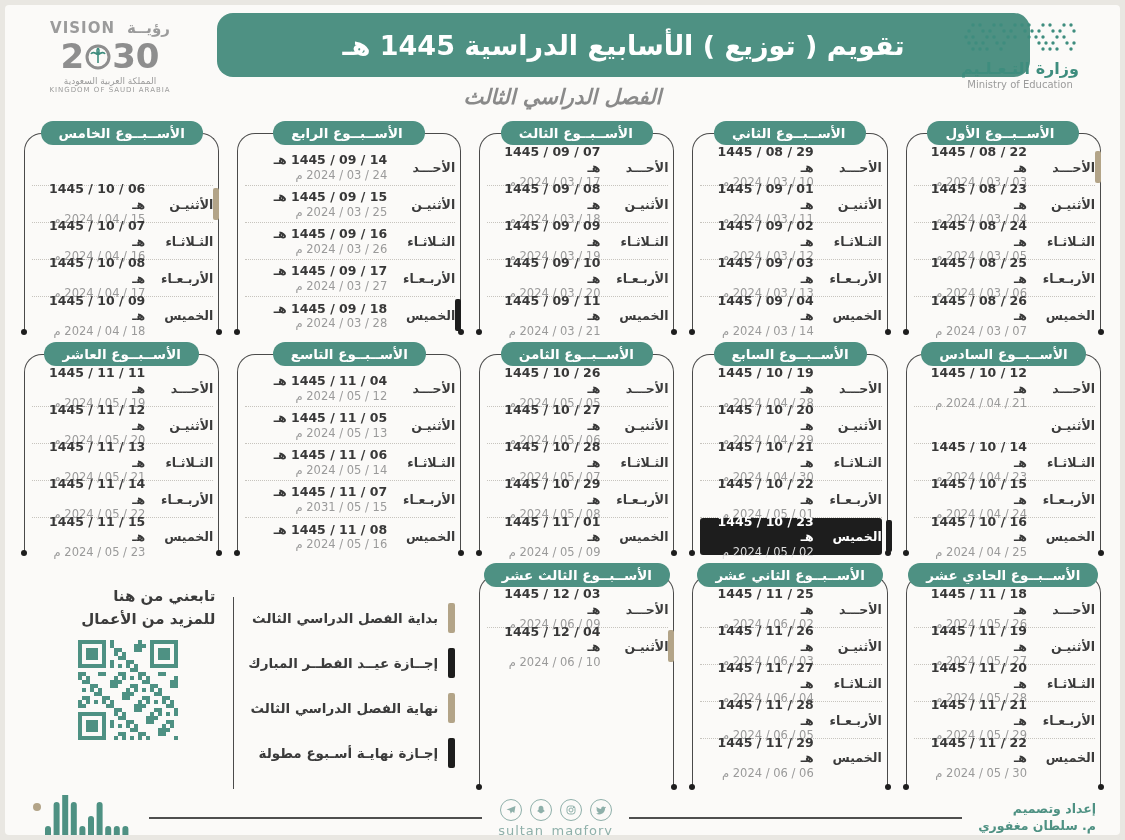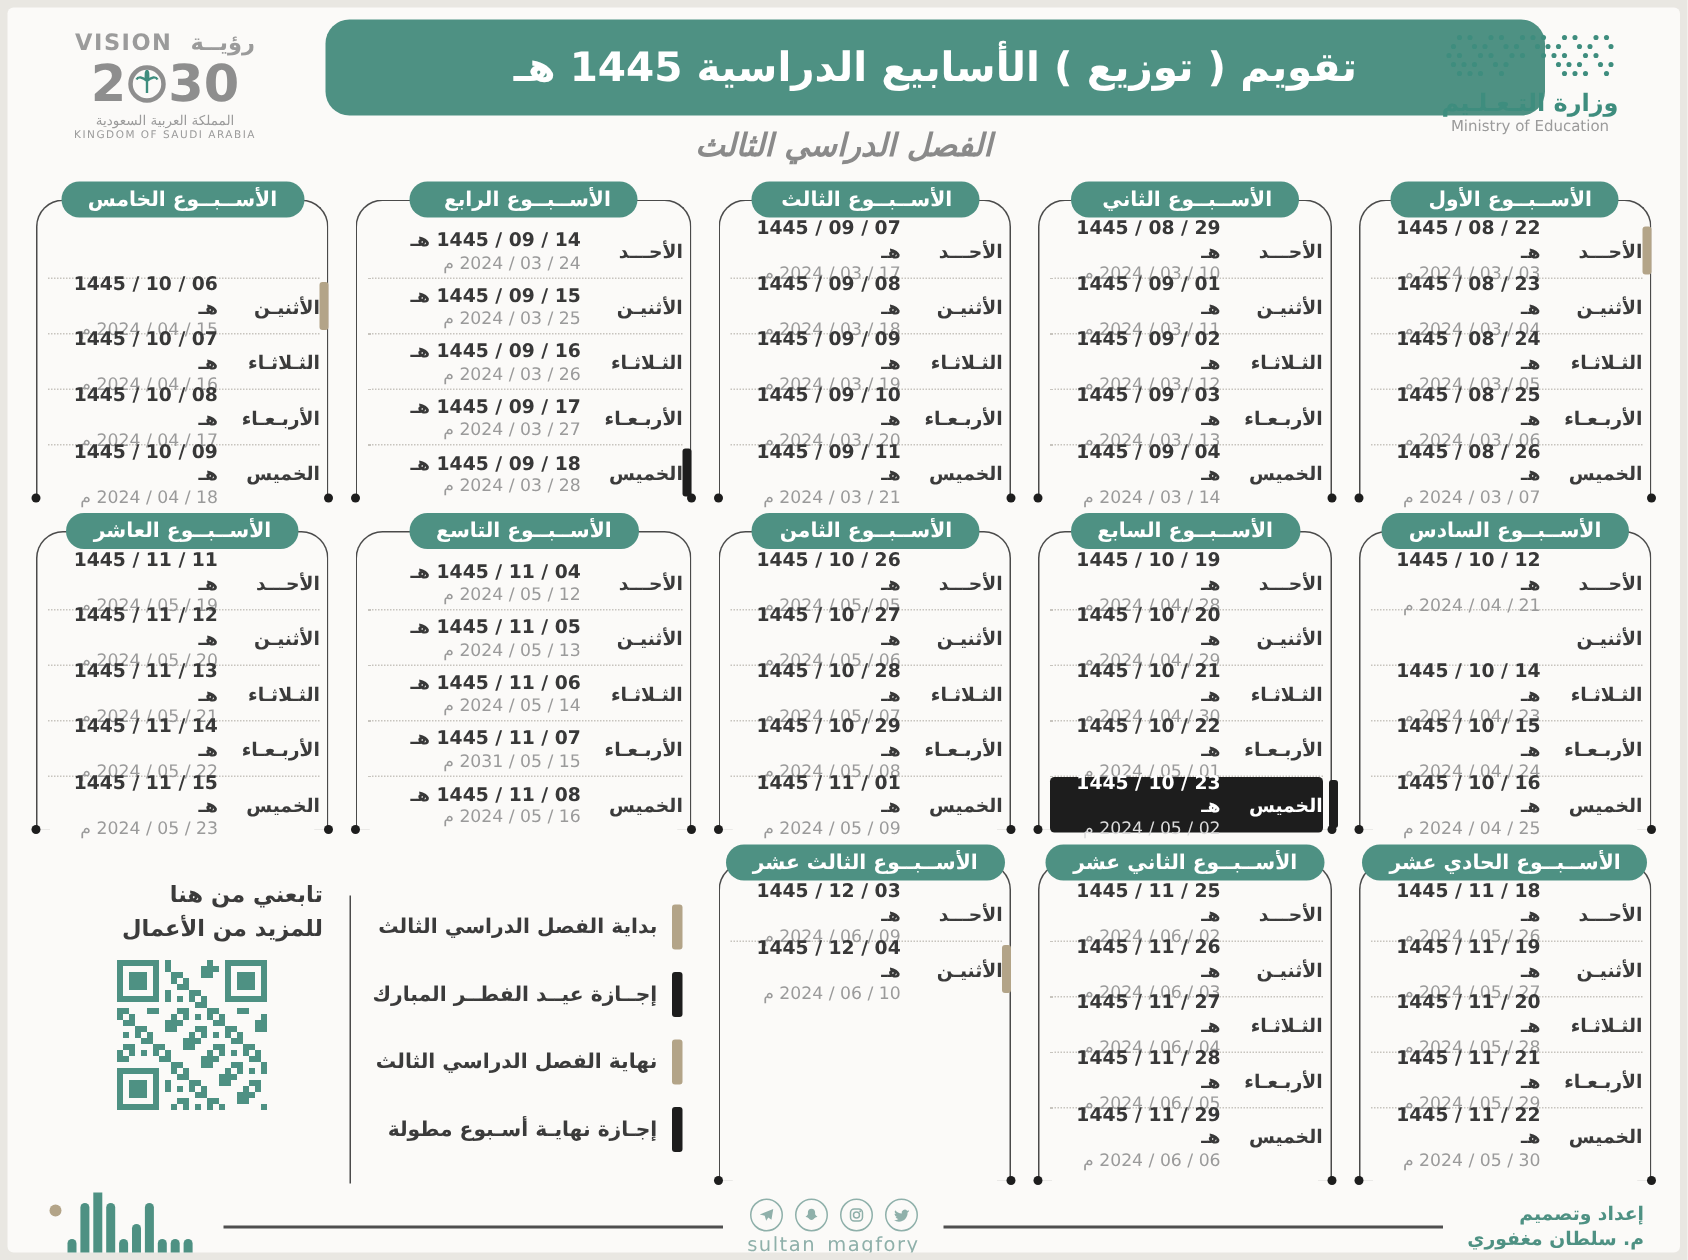--- a/index.html
+++ b/index.html
@@ -36,21 +36,21 @@
   .grid{width:1085px;margin:4px auto 0;display:grid;grid-template-columns:repeat(5,1fr);
     column-gap:10px;row-gap:8px;}
   .week-card{position:relative;min-height:0;}
   .card-outline{position:absolute;top:12px;left:4px;right:4px;bottom:2px;
     border:1.5px solid #4a4a4a;border-bottom:none;border-radius:18px 18px 0 0;pointer-events:none;}
   .card-outline::before,.card-outline::after{content:"";position:absolute;bottom:-3px;width:6px;height:6px;
     border-radius:50%;background:#1d1d1d;}
   .card-outline::before{left:-4px;}
   .card-outline::after{right:-4px;}
   .week-pill{position:relative;z-index:2;margin:0 auto;width:max-content;min-width:152px;
-    background:var(--green);color:#fff;font-size:13.5px;font-weight:bold;text-align:right;
+    background:var(--green);color:#fff;font-size:13.5px;font-weight:bold;text-align:left;
     padding:4px 18px;border-radius:13px;}
   .rows{position:relative;z-index:1;padding:4px 10px 0 12px;}
   .day-row{position:relative;height:37px;display:flex;align-items:center;gap:6px;
     border-bottom:1.5px dotted #c7c4be;}
   .day-row:last-child{border-bottom:none;}
   .day-row.empty{background:transparent;}
   .day-name{width:62px;font-size:12.5px;font-weight:bold;color:var(--ink);flex:none;}
   .dates{flex:1;line-height:1.25;padding-left:4px;}
   .hijri{font-size:12.5px;font-weight:bold;color:#383838;}
   .greg{font-size:11.5px;color:#9a9a9a;}

